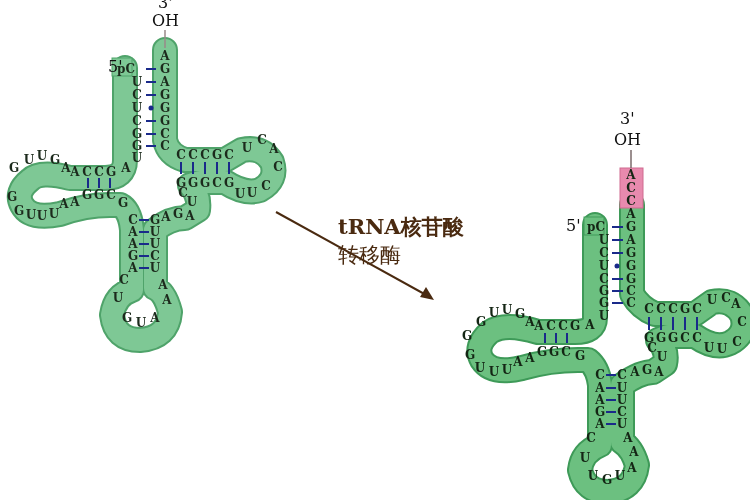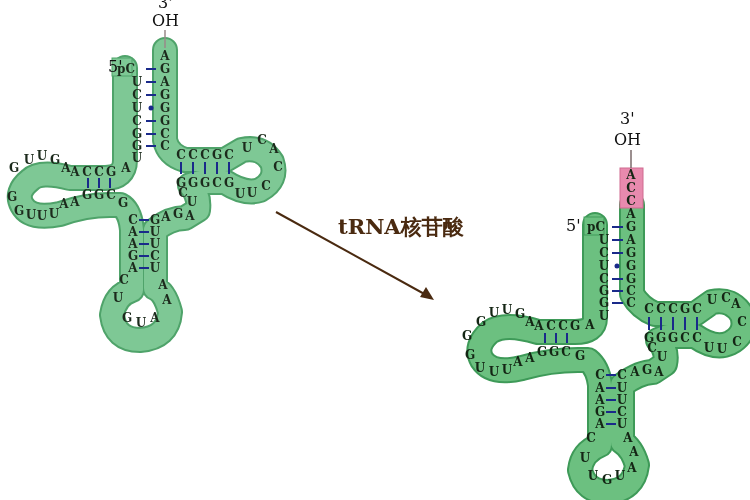--- a/index.html
+++ b/index.html
@@ -289,13 +289,14 @@
       <line class="pair" x1="661" y1="317" x2="661" y2="330"></line>
       <line class="pair" x1="673" y1="317" x2="673" y2="330"></line>
       <line class="pair" x1="685" y1="317" x2="685" y2="330"></line>
       <line class="pair" x1="697" y1="317" x2="697" y2="330"></line>
     </g>
   </g>
 </svg>
 
 <div class="caption">
   <div><b>tRNA核苷酸</b></div>
+  <div>转移酶</div>
 </div>
 
 </body></html>

